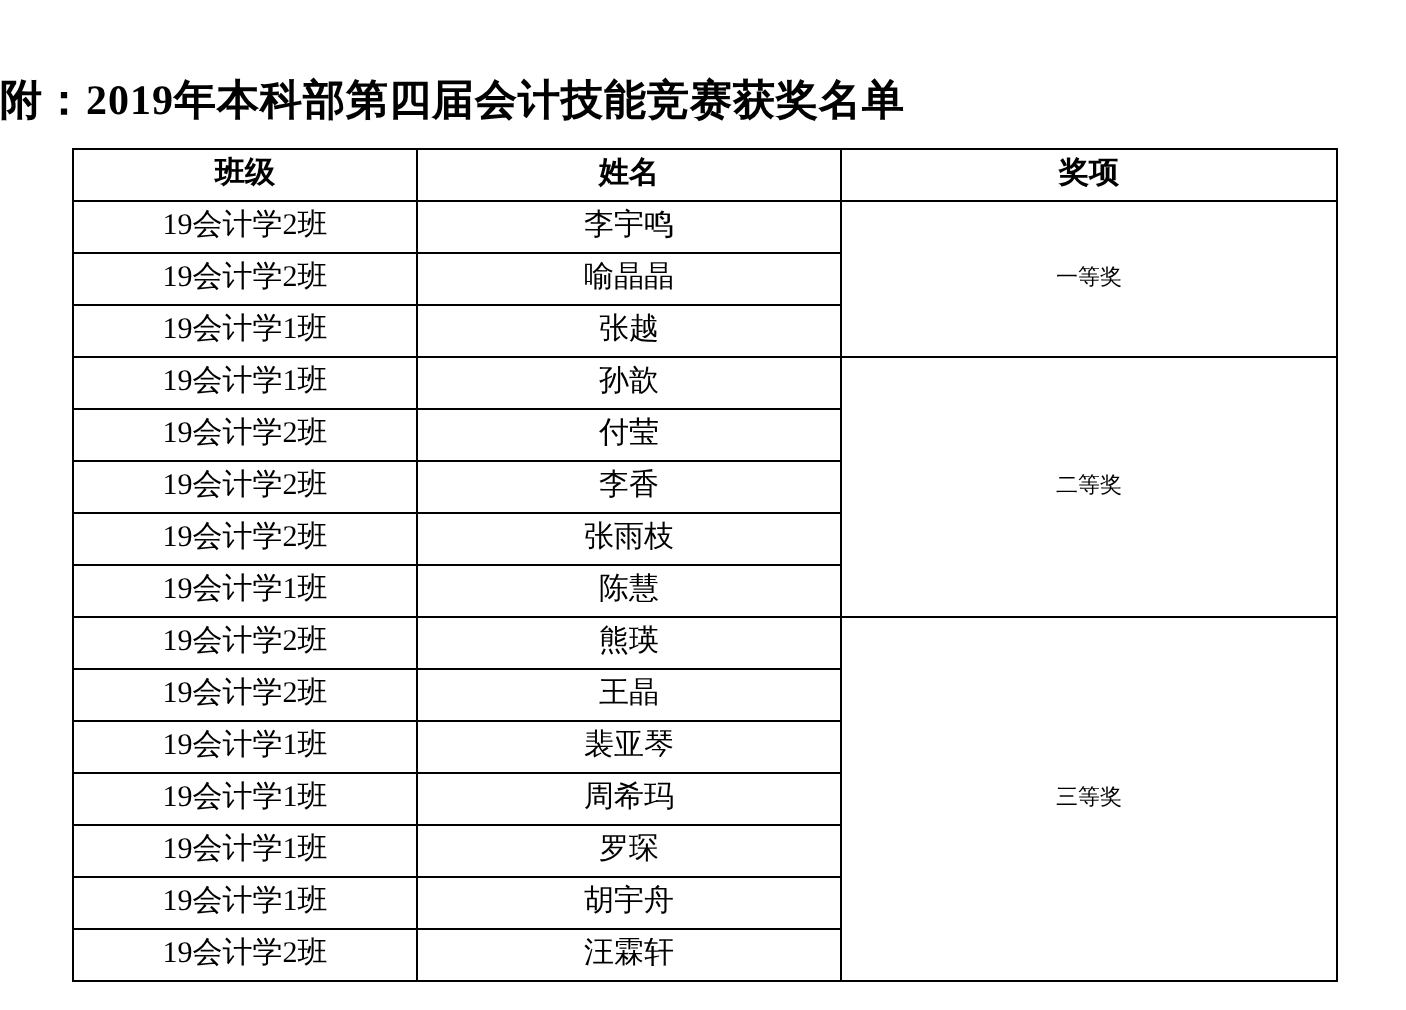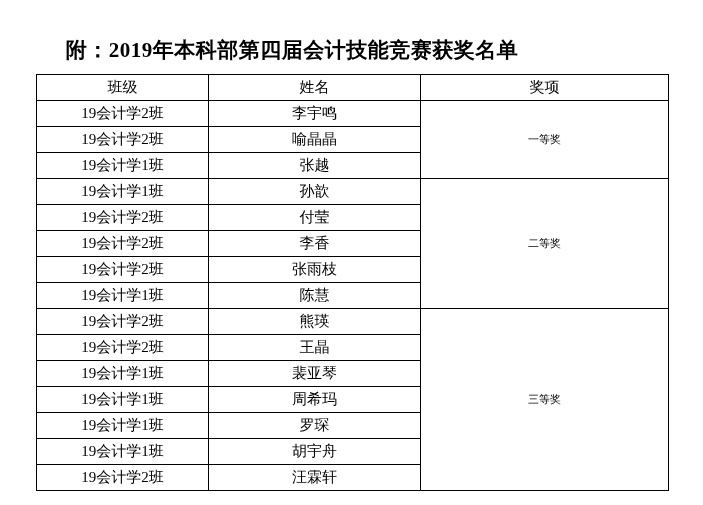--- a/index.html
+++ b/index.html
@@ -18,21 +18,20 @@
     position: relative;
     width: 703px;
     height: 505px;
     box-sizing: border-box;
   }
   #doc-title {
     position: absolute;
     left: 0;
     top: 36px;
     width: 584px;
-    text-align: center;
     font-size: 21px;
     font-weight: bold;
     letter-spacing: 0.5px;
     font-family: "Liberation Serif", "DejaVu Serif", serif;
     white-space: nowrap;
   }
   #award-table {
     position: absolute;
     left: 36px;
     top: 74px;
@@ -50,21 +49,21 @@
     text-align: center;
     vertical-align: middle;
     font-size: 15px;
     font-weight: normal;
     height: 25px;
     line-height: 25px;
     padding: 0;
     font-family: "Liberation Serif", "DejaVu Serif", serif;
   }
   #award-table th {
-    font-weight: normal;
+    font-weight: bold;
   }
   #award-table td.prize-cell {
     font-size: 11px;
   }
 </style>
 </head>
 <body>
 
 <div id="page">
 

